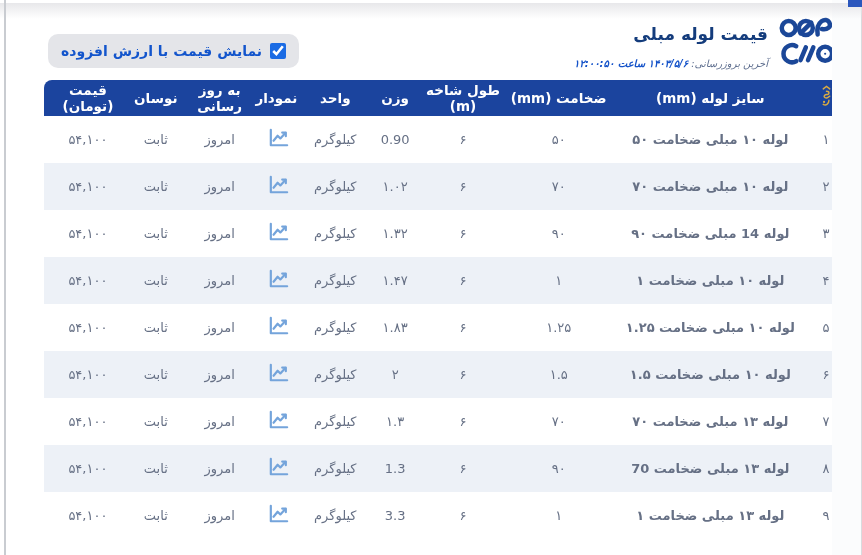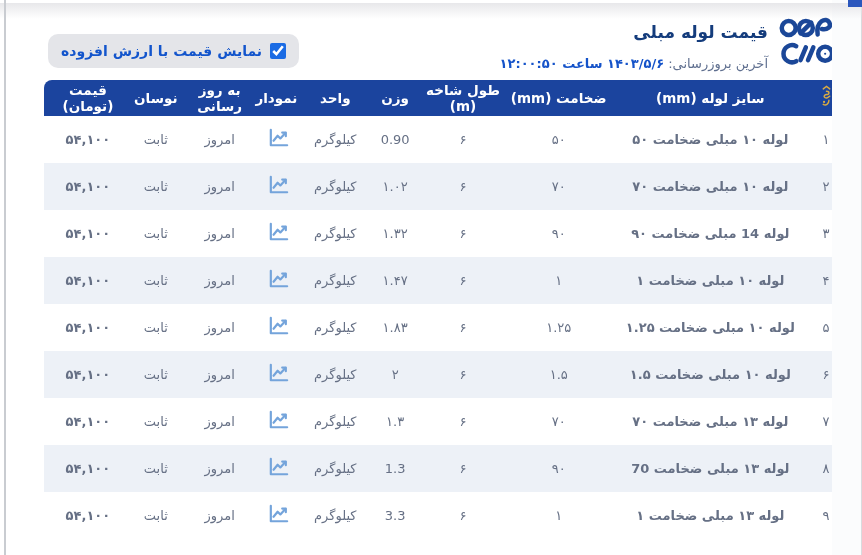--- a/index.html
+++ b/index.html
@@ -33,21 +33,21 @@
     position: absolute; right: 6px; left: 30px; top: 0; bottom: 0;
     background: #ffffff; padding: 0 14px;
   }
   .header-row {
     display: flex; align-items: flex-start; padding: 12px 4px 4px;
   }
   .brand { display: flex; gap: 10px; align-items: center; }
   .logo-box { width: 60px; height: 62px; flex: 0 0 auto; cursor: pointer; }
   .brand-text { padding-top: 6px; text-align: right; }
   .page-title { font-size: 17px; font-weight: bold; color: #143c7c; margin-bottom: 14px; }
-  .update-line { font-size: 13px; color: #5f6f8f; }
+  .update-line { font-size: 10px; color: #5f6f8f; font-style: italic; }
   .update-value { color: #1553c9; font-weight: bold; }
   .vat-pill {
     margin-inline-start: auto; margin-top: 22px;
     background: #e4e5e9; border-radius: 10px; padding: 9px 13px;
     display: flex; align-items: center; gap: 8px;
     color: #1355cc; font-weight: bold; font-size: 14px; cursor: pointer;
     white-space: nowrap;
   }
   .vat-pill input { width: 16px; height: 16px; accent-color: #1a6be4; cursor: pointer; }
   table.price-table {
@@ -60,21 +60,21 @@
   }
   .price-table thead th:first-child { border-top-right-radius: 8px; }
   .price-table thead th:last-child { border-top-left-radius: 8px; }
   .price-table tbody td {
     height: 47px; text-align: center; font-size: 13px; color: #667085;
     padding: 0 2px; overflow: hidden; white-space: nowrap;
   }
   .price-table tbody tr.striped { background: #edf1f7; }
   td.cell-num { color: #b8c0cd; font-size: 13px; }
   td.cell-size { font-weight: bold; color: #222b3a; font-size: 13.5px; }
-  td.cell-price { font-weight: bold; color: #23304e; font-size: 14px; }
+  td.cell-price { font-weight: normal; color: #23304e; font-size: 14px; }
   .chart-icon-btn { display: inline-block; cursor: pointer; line-height: 0; }
   
   .col-num { width: 4%; } .col-size { width: 25%; } .col-thick { width: 13%; }
   .col-len { width: 11%; } .col-weight { width: 6%; } .col-unit { width: 9%; }
   .col-chart { width: 5%; } .col-upd { width: 10%; } .col-fluct { width: 6%; }
   .col-price { width: 11%; }
 </style>
 </head>
 <body>
 

